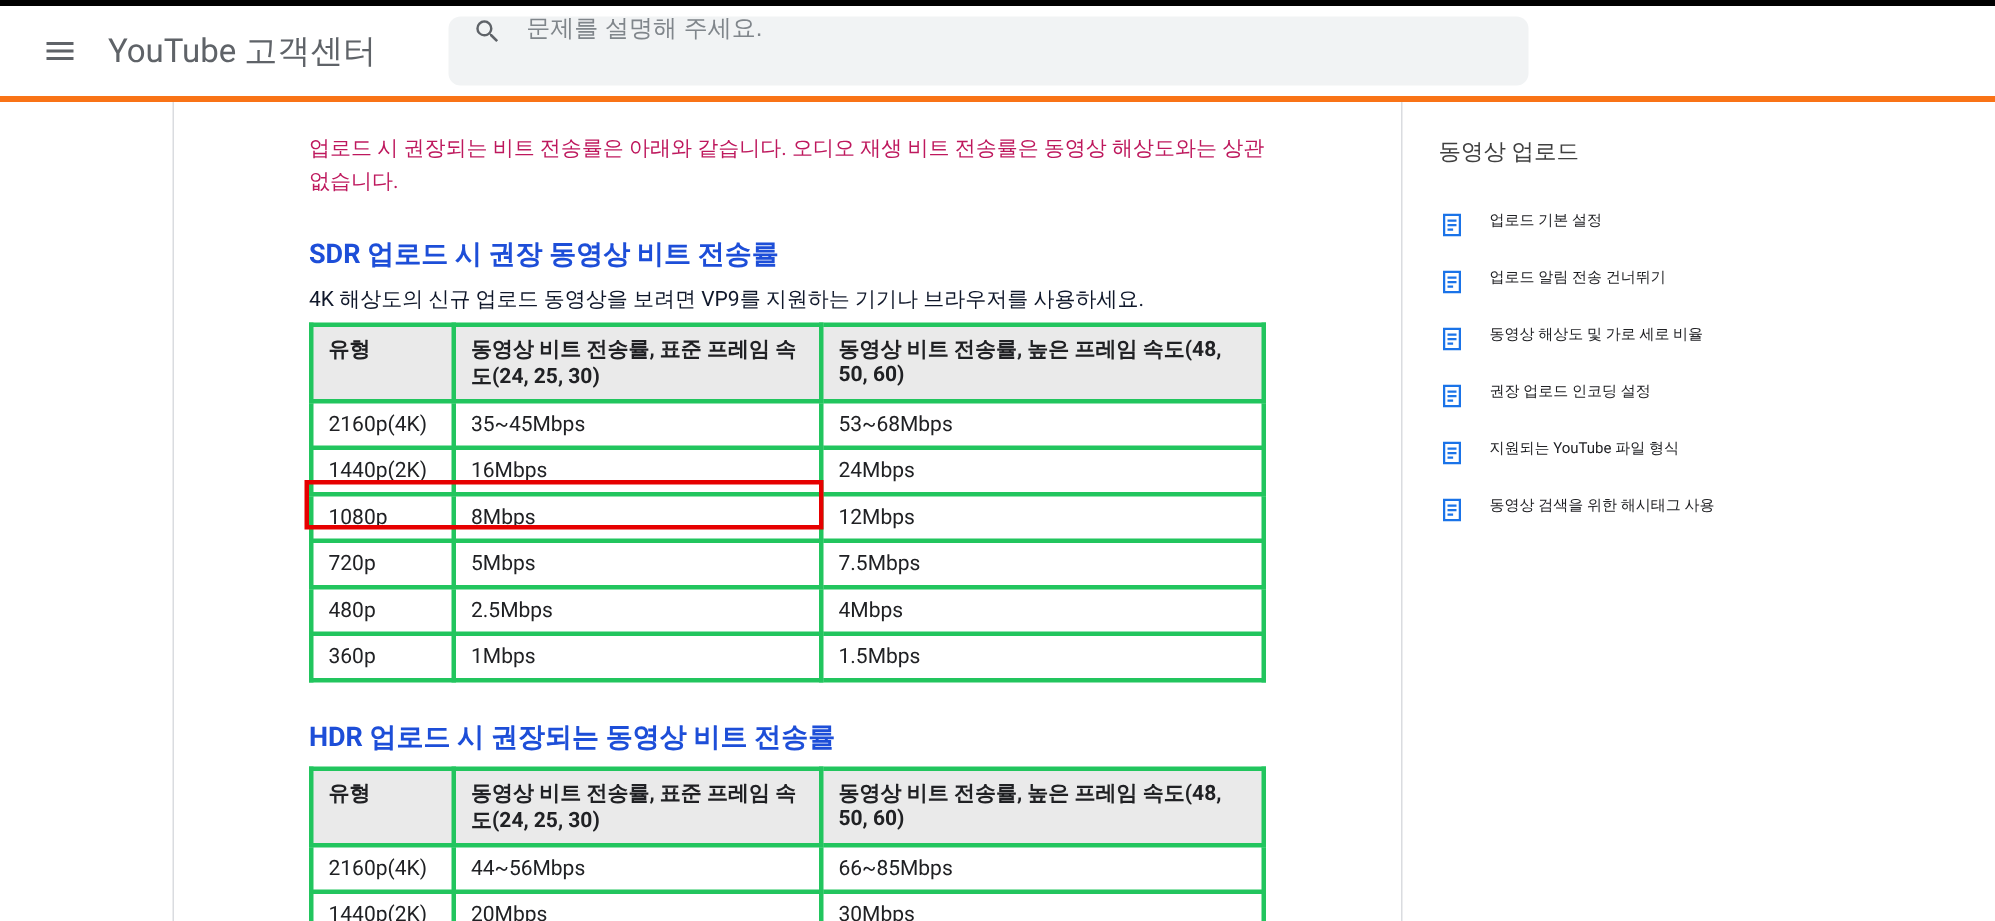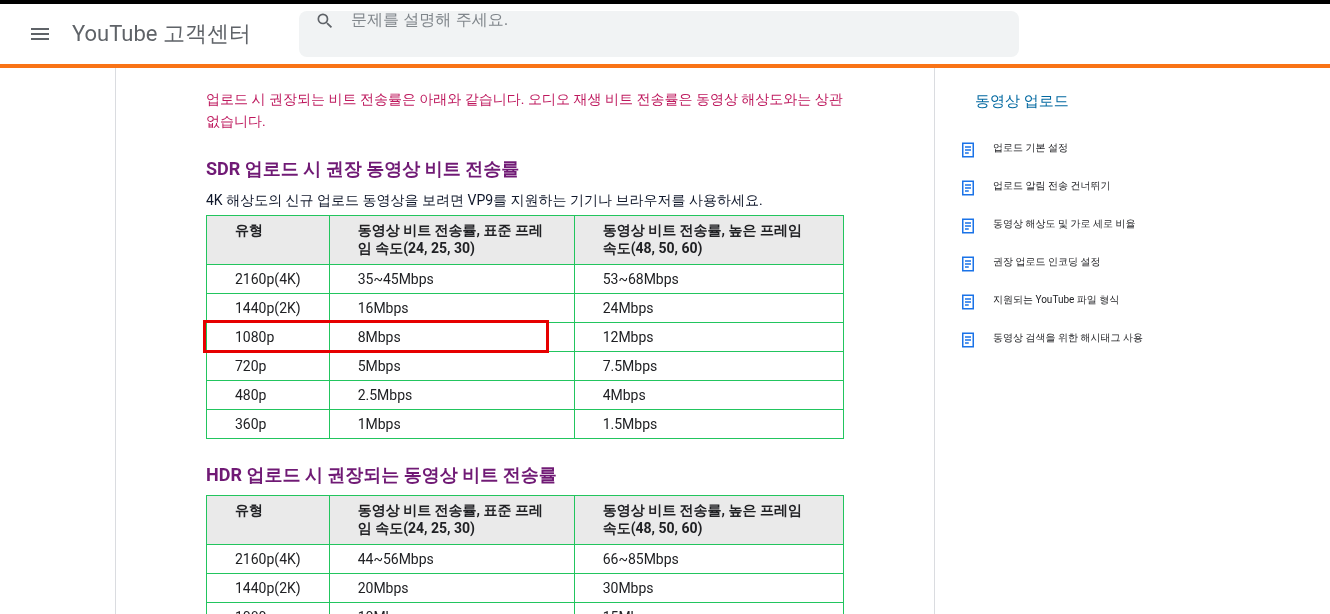--- a/index.html
+++ b/index.html
@@ -11,31 +11,31 @@
 .search-wrap { margin-left: 48px; flex: 0 0 720px; max-width: 720px; }
 .search-box { display: flex; align-items: flex-start; background: #f1f3f4; border-radius: 8px; height: 46px; padding: 0 16px; }
 .search-icon { width: 20px; height: 20px; color: #5f6368; margin-right: 16px; flex-shrink:0; }
 .search-input { border: none; background: transparent; outline: none; font-size: 16px; color: #202124; width: 100%; }
 .search-input::placeholder { color: #80868b; }
 .main { display: flex; justify-content: center; }
 .content-wrap { width: 1100px; display: flex; }
 .article-col { width: 820px; border-left: 1px solid #dadce0; border-right: 1px solid #dadce0; padding: 0; }
 .article-inner { padding: 0 90px 24px 90px; position: relative; top: 0; }
 .intro-text { font-size: 14px; color: #be185d; line-height: 1.6; margin-bottom: 24px; margin-top: 20px; }
-.section-heading { font-size: 18px; font-weight: bold; color: #701a75; margin-bottom: 8px; }
+.section-heading { font-size: 18px; font-weight: bold; color: #1d4ed8; margin-bottom: 8px; }
 .section-sub { font-size: 14px; color: #0f172a; margin-bottom: 4px; line-height: 1.6; }
 table.bitrate { border-collapse: collapse; width: 100%; margin-bottom: 24px; }
-table.bitrate th, table.bitrate td { border: 1px solid #22c55e; padding: 6px 28px; text-align: left; font-size: 14px; vertical-align: top; }
+table.bitrate th, table.bitrate td { border: 3px solid #22c55e; padding: 6px 10px; text-align: left; font-size: 14px; vertical-align: top; }
 table.bitrate th { background: #eaeaea; font-weight: bold; }
 table.bitrate .col-type { width: 95px; }
 table.bitrate .col-std { width: 245px; }
 .highlight-row td:nth-child(1), .highlight-row td:nth-child(2) { position: relative; }
 .highlight-box { border: 3px solid #e60000; position: absolute; pointer-events: none; }
 .sidebar { width: 280px; padding: 24px 0 0 24px; }
-.sidebar-heading { font-size: 15px; color: #0369a1; margin-bottom: 20px; font-weight: 400; margin-left: 16px; }
+.sidebar-heading { font-size: 15px; color: #404040; margin-bottom: 20px; font-weight: 400; }
 .sidebar-list { list-style: none; }
 .sidebar-item { display: flex; align-items: flex-start; padding: 10px 0; cursor: pointer; }
 .doc-icon { width: 18px; height: 18px; margin-right: 16px; flex-shrink: 0; color: #1a73e8; }
 .sidebar-item-label { font-size: 10px; color: #202124; line-height: 1.4; }
 .table-wrap { position: relative; }
 </style>
 </head>
 <body>
 
 <div class="topbar-black"></div>

